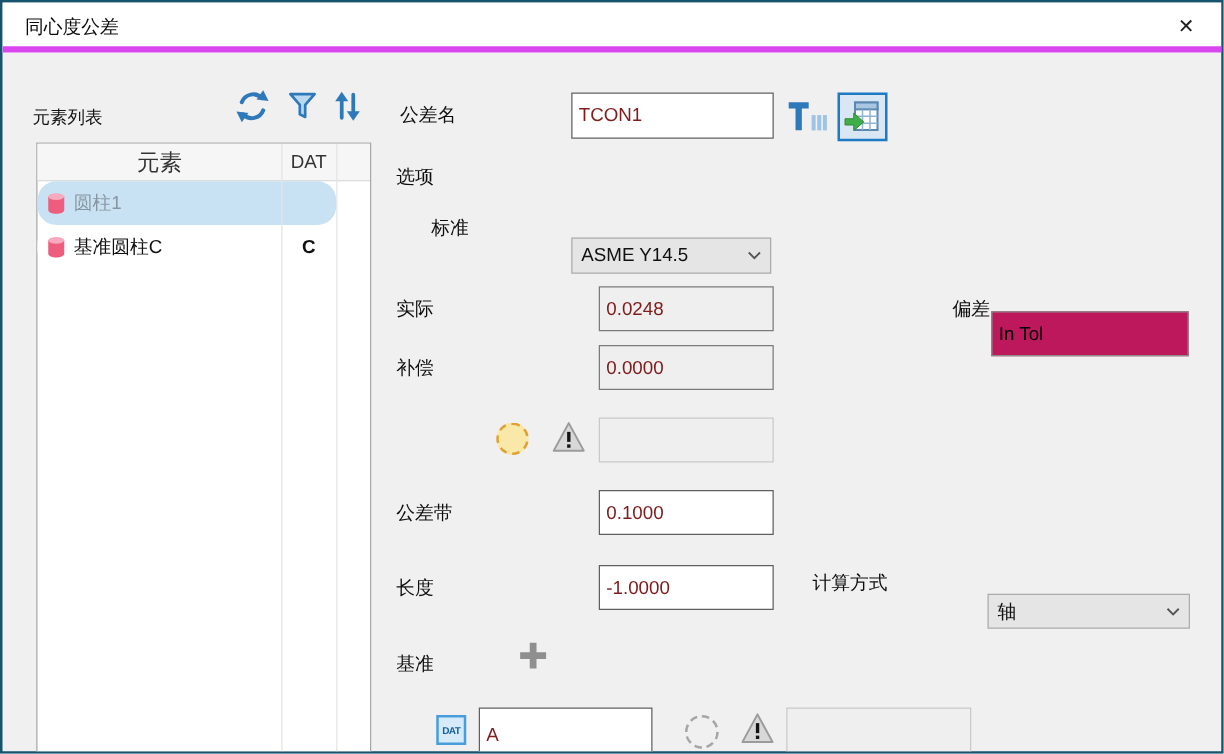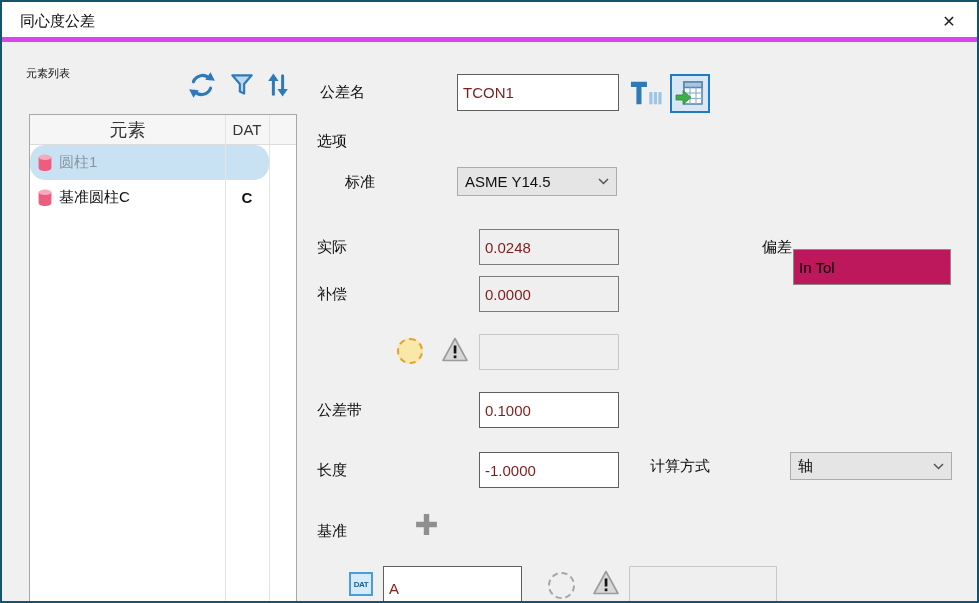--- a/index.html
+++ b/index.html
@@ -8,21 +8,21 @@
     position:relative; width:979px; height:603px;
     background:#f0f0f0; border:2px solid #16536e; overflow:hidden;
     font-family:"Liberation Sans", sans-serif; color:#111;
   }
   
   .titlebar { position:absolute; left:0; top:0; right:0; height:40px; background:#ffffff; border-bottom:5px solid #d946ef; }
   .title { position:absolute; left:18px; top:10px; font-size:15px; color:#0a0a0a; }
   .close { position:absolute; right:16px; top:8px; width:24px; height:24px; text-align:center;
            font-size:16px; line-height:24px; color:#222; cursor:default; }
   
-  .panel-label { position:absolute; left:24px; top:64px; font-size:11px; }
+  .panel-label { position:absolute; left:24px; top:83px; font-size:14px; }
   .tool-icon { position:absolute; cursor:pointer; }
   .ico-refresh { left:185px; top:68px; }
   .ico-filter  { left:227px; top:69px; }
   .ico-sort    { left:261px; top:68px; }
   .etable { position:absolute; left:27px; top:112px; width:268px; height:489px;
             background:#fff; border:1px solid #a7a7a7; }
   .ehead { position:absolute; left:0; top:0; right:0; height:30px; background:#f6f6f6; border-bottom:1px solid #dcdcdc; }
   .th-el  { position:absolute; left:0; top:0; width:195px; height:30px; line-height:30px; text-align:center; font-size:18px; color:#333; }
   .th-dat { position:absolute; left:195px; top:0; width:44px; height:30px; line-height:30px; text-align:center; font-size:15px; color:#333; }
   .colsep { position:absolute; top:0; bottom:0; width:1px; background:#e3e3e3; z-index:2; }
@@ -35,21 +35,21 @@
   .row-sel .rname { color:#8896a3; }
   .row-plain { top:65px; background:#fff; }
   .row-plain .rname { color:#101010; }
   
   .lbl { position:absolute; font-size:15px; color:#0d0d0d; white-space:nowrap; }
   input.fld { position:absolute; font-family:inherit; font-size:15px; padding:2px 5px; color:#7f1d1d; outline:none; border-radius:0; }
   .ed   { background:#fff; border:1px solid #5f5f5f; }
   .ro   { background:#efefef; border:1px solid #7b7b7b; }
   .dis  { background:#efefef; border:1px solid #c9c9c9; }
   .dropdown { position:absolute; display:flex; align-items:center; padding:0 7px;
-              background:#e5e5e5; border:1px solid #acacac; font-size:15px; cursor:pointer; }
+              background:#e5e5e5; border:1px solid #acacac; font-size:15px; cursor:pointer;margin-top:23px; }
   .dropdown .chev { margin-left:auto; display:flex; }
   
   .f-tolname { left:455px; top:72px; width:162px; height:37px; }
   .f-std     { left:455px; top:165px; width:160px; height:29px; }
   .f-actual  { left:477px; top:227px; width:140px; height:36px; }
   .f-comp    { left:477px; top:274px; width:140px; height:36px; }
   .f-pending { left:477px; top:332px; width:140px; height:36px; }
   .f-tolzone { left:477px; top:390px; width:140px; height:36px; }
   .f-length  { left:477px; top:450px; width:140px; height:36px; }
   .f-calc    { left:788px; top:450px; width:162px; height:28px; }

